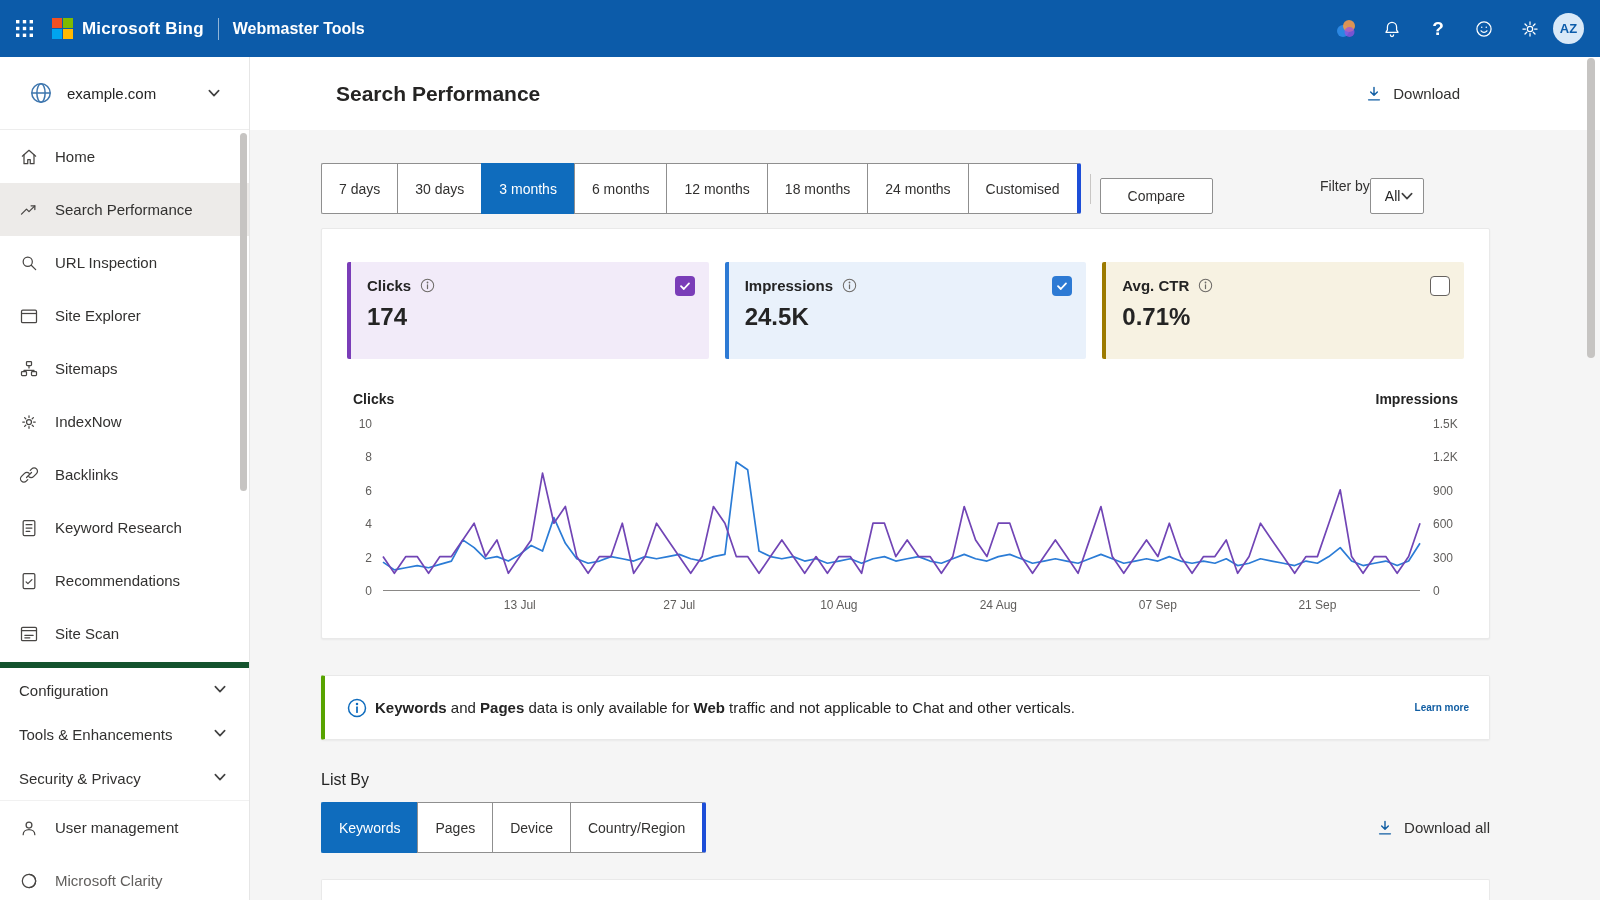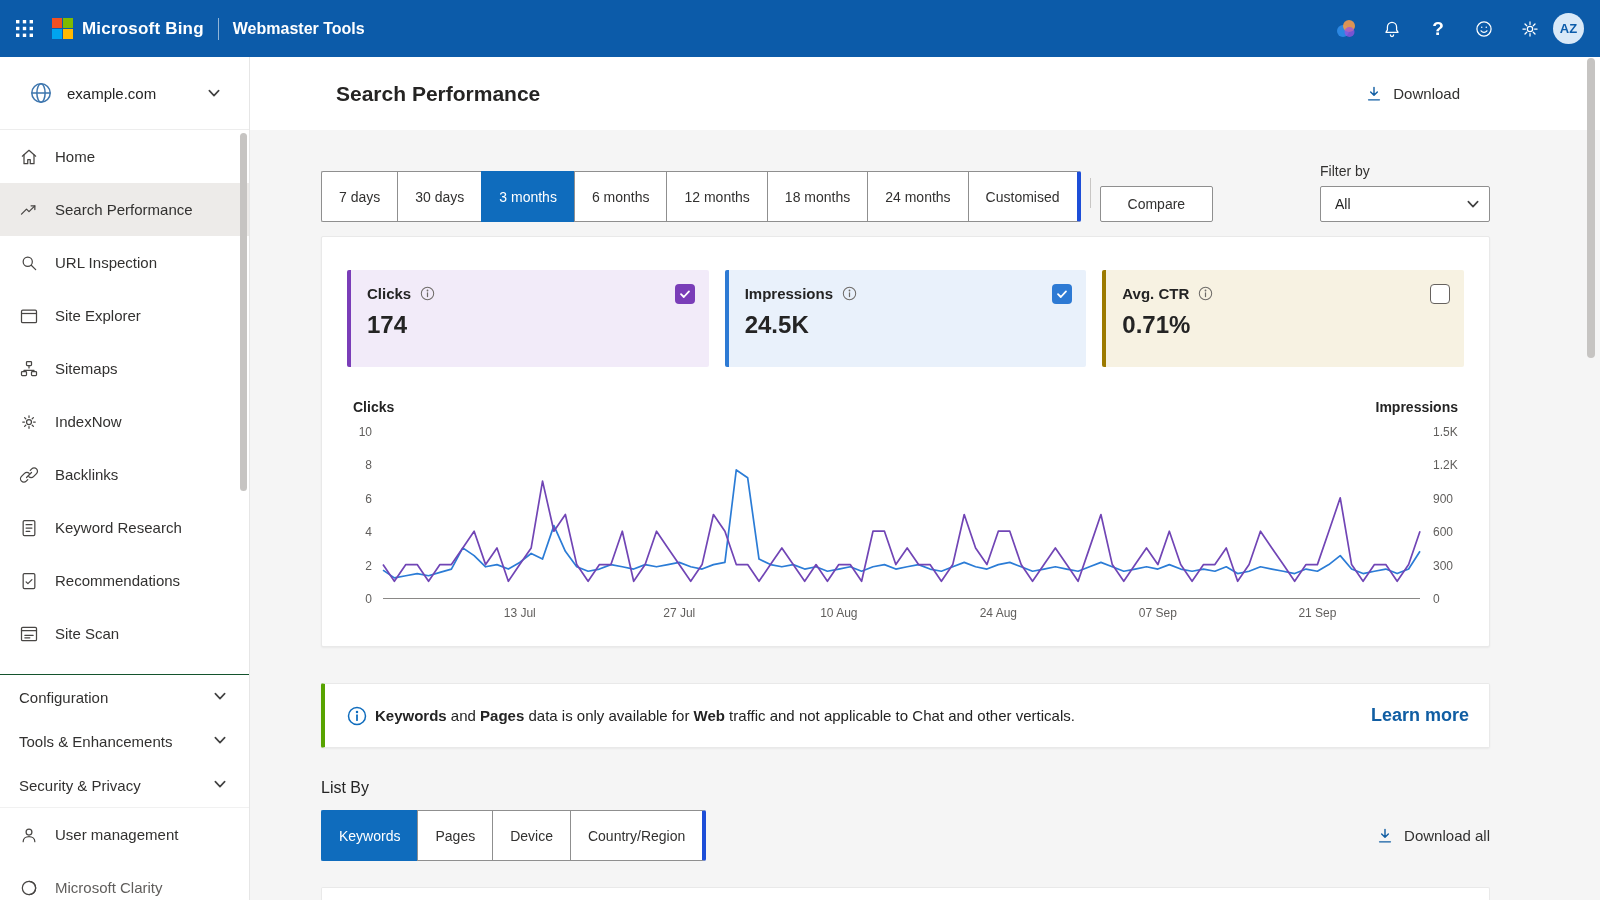--- a/index.html
+++ b/index.html
@@ -23,41 +23,41 @@
 
   
   .sidebar{width:250px;background:#fff;border-right:1px solid #E6E6E6;position:relative;flex-shrink:0;overflow:hidden}
   .site-selector{height:73px;display:flex;align-items:center;gap:13px;padding:0 28px;border-bottom:1px solid #EDEDED;cursor:pointer}
   .site-name{font-size:15px;color:#242424}
   .site-chev{margin-left:auto;display:flex}
   .nav-item{height:53px;display:flex;align-items:center;gap:16px;padding-left:19px;font-size:15px;color:#323130;cursor:pointer}
   .nav-item.selected{background:#EDEBE9}
   .nav-icon{width:20px;height:20px;display:flex;flex-shrink:0}
   .section-row{height:44px;display:flex;align-items:center;justify-content:space-between;padding:0 22px 0 19px;font-size:15px;color:#323130;cursor:pointer}
-  .sidebar-sections{border-top:1px solid #14532d;margin-top:14px}
+  .sidebar-sections{border-top:6px solid #14532d;margin-top:2px}
   .sidebar-footer{border-top:1px solid #F1F1F1}
   .sb-scroll-thumb{position:absolute;top:76px;right:2px;width:7px;height:358px;background:#C6C4C2;border-radius:4px;cursor:pointer}
 
   
   .main{flex:1;position:relative;background:#F5F5F5;overflow:hidden}
   .page-header{height:73px;background:#fff;display:flex;align-items:center;padding:0 140px 0 86px}
   .page-title{font-size:21px;font-weight:600;color:#252423}
   .download-btn{margin-left:auto;display:flex;align-items:center;gap:9px;background:none;border:none;cursor:pointer;font-size:15px;color:#323130}
   .content{padding:33px 0 0 71px}
 
   
   .toolbar-row{display:flex;align-items:flex-end;width:1169px}
   .range-tabs{display:flex}
   .rtab{height:51px;display:flex;align-items:center;padding:0 17px;background:#fff;border:1px solid #8F8F8F;border-right:none;font-size:14px;color:#323130;cursor:pointer}
   .rtab:first-child{border-radius:2px 0 0 2px}
   .rtab.last{border-right:4px solid #1d4ed8;border-radius:0 2px 2px 0}
   .rtab.selected{background:#0F6CBD;border-color:#0F6CBD;color:#fff}
   .tab-divider{width:1px;height:30px;background:#C8C6C4;margin:0 9px;align-self:center}
   .compare-btn{height:36px;padding:0 27px;background:#fff;border:1px solid #8F8F8F;border-radius:2px;font-size:14px;color:#323130;cursor:pointer}
-  .filter-block{margin-left:auto;width:170px;display:flex;flex-direction:column}
+  .filter-block{margin-left:auto;width:170px;display:flex;flex-direction:row}
   .filter-label{font-size:14px;color:#323130;margin-bottom:7px}
   .filter-select{height:36px;border:1px solid #8F8F8F;border-radius:2px;background:#fff;display:flex;align-items:center;justify-content:space-between;padding:0 9px 0 14px;font-size:14px;cursor:pointer}
 
   
   .panel{width:1169px;background:#fff;border:1px solid #E9E9E9;border-radius:2px;box-shadow:0 1px 2px rgba(0,0,0,.05)}
   .chart-panel{margin-top:14px;padding:33px 25px 0}
   .metric-cards{display:flex;gap:16px}
   .metric-card{flex:1;height:97px;border-left:4px solid #999;border-radius:2px;padding:15px 16px;position:relative}
   .metric-title{display:flex;align-items:center;gap:9px}
   .metric-label{font-size:15px;font-weight:700;color:#242424}
@@ -73,21 +73,21 @@
   .yaxis-col.left{width:36px;align-items:flex-end;padding-right:11px}
   .yaxis-col.right{width:44px;align-items:flex-start;padding-left:13px}
   .plot{flex:1;height:168px;border-bottom:1px solid #8A8886;position:relative}
   .plot svg{position:absolute;left:0;top:0;width:100%;height:100%;overflow:visible}
   .xticks{position:absolute;left:0;right:0;top:100%;height:24px}
   .xticks span{position:absolute;top:8px;transform:translateX(-50%);font-size:12px;color:#605E5C;white-space:nowrap}
 
   
   .info-banner{margin-top:36px;height:65px;display:flex;align-items:center;gap:8px;border-left:4px solid #57A300;padding:0 20px 0 22px}
   .banner-text{font-size:15px;color:#242424}
-  .learn-more{margin-left:auto;font-size:18px;font-weight:700;color:#115EA3;cursor:pointer;text-decoration:none;background:none;border:none}
+  .learn-more{margin-left:auto;font-size:10px;font-weight:700;color:#115EA3;cursor:pointer;text-decoration:none;background:none;border:none}
 
   
   .listby-label{margin-top:31px;font-size:16px;color:#242424}
   .listby-row{margin-top:13px;display:flex;align-items:center;width:1169px}
   .downloadall-btn{margin-left:auto;display:flex;align-items:center;gap:9px;background:none;border:none;font-size:15px;color:#323130;cursor:pointer}
   .table-start{margin-top:26px;width:1169px;height:60px;background:#fff;border:1px solid #E9E9E9;border-bottom:none;border-radius:2px 2px 0 0}
 
   .main-scroll-thumb{position:absolute;top:1px;right:5px;width:8px;height:300px;background:#C6C4C2;border-radius:4px;cursor:pointer;z-index:5}
 </style>
 </head>

